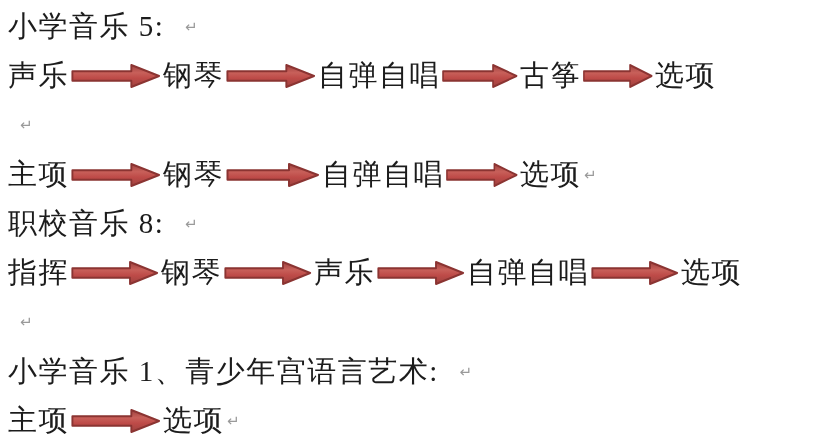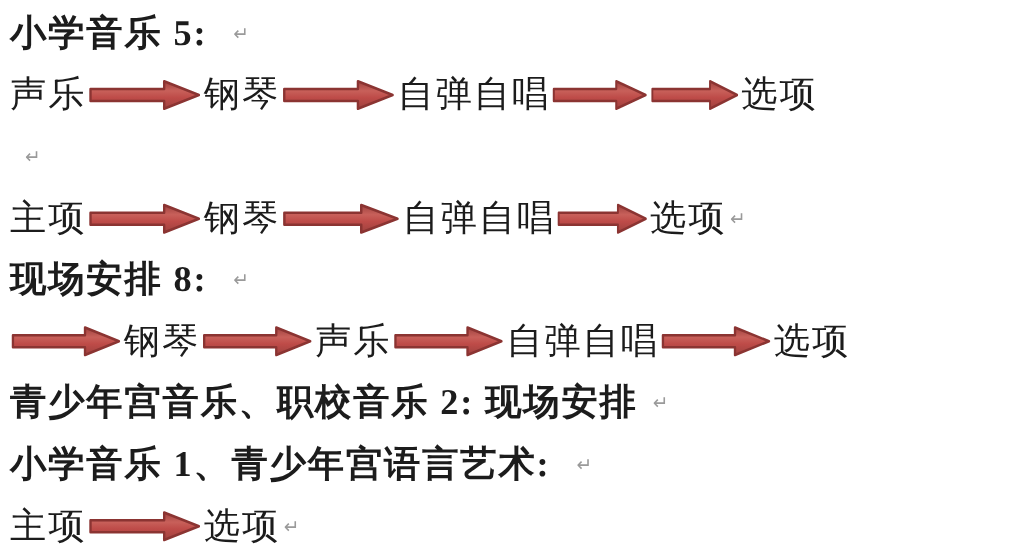--- a/index.html
+++ b/index.html
@@ -17,21 +17,20 @@
   .row {
     height: 49.3px;
     display: flex;
     align-items: center;
     white-space: pre;
   }
   .txt {
     font-size: 29px;
     letter-spacing: 1.5px;
     white-space: pre;
-    font-weight: bold;
   }
   .step { font-size: 29px; letter-spacing: 1.5px; }
   .flow { gap: 1px; }
   .arrow { display: inline-flex; align-items: center; }
   .ret {
     font-family: "DejaVu Sans", sans-serif;
     font-size: 15px;
     color: #9a9a9a;
     margin-left: 12px;
     letter-spacing: 0;
@@ -66,20 +65,21 @@
           <path d="M2.5 9.2 L64 9.2 L64 3 L93 14 L64 25 L64 18.8 L2.5 18.8 Z" fill="url(#agrad)" stroke="#8B3432" stroke-width="2" stroke-linejoin="round"></path>
         </svg></span>
     <span class="step">钢琴</span>
     <span class="arrow"><svg width="92" height="28" viewBox="0 0 96 28" preserveAspectRatio="none">
           <path d="M2.5 9.2 L64 9.2 L64 3 L93 14 L64 25 L64 18.8 L2.5 18.8 Z" fill="url(#agrad)" stroke="#8B3432" stroke-width="2" stroke-linejoin="round"></path>
         </svg></span>
     <span class="step">自弹自唱</span>
     <span class="arrow"><svg width="78" height="28" viewBox="0 0 96 28" preserveAspectRatio="none">
           <path d="M2.5 9.2 L64 9.2 L64 3 L93 14 L64 25 L64 18.8 L2.5 18.8 Z" fill="url(#agrad)" stroke="#8B3432" stroke-width="2" stroke-linejoin="round"></path>
         </svg></span>
+    <span class="step">古筝</span>
     <span class="arrow"><svg width="72" height="28" viewBox="0 0 96 28" preserveAspectRatio="none">
           <path d="M2.5 9.2 L64 9.2 L64 3 L93 14 L64 25 L64 18.8 L2.5 18.8 Z" fill="url(#agrad)" stroke="#8B3432" stroke-width="2" stroke-linejoin="round"></path>
         </svg></span>
     <span class="step">选项</span>
     
   </div>
 
   <div class="row">
     <span class="ret">↵</span>
   </div>
@@ -95,46 +95,46 @@
         </svg></span>
     <span class="step">自弹自唱</span>
     <span class="arrow"><svg width="74" height="28" viewBox="0 0 96 28" preserveAspectRatio="none">
           <path d="M2.5 9.2 L64 9.2 L64 3 L93 14 L64 25 L64 18.8 L2.5 18.8 Z" fill="url(#agrad)" stroke="#8B3432" stroke-width="2" stroke-linejoin="round"></path>
         </svg></span>
     <span class="step">选项</span>
     <span class="ret">↵</span>
   </div>
 
   <div class="row">
-    <span class="txt">现场安排 8: </span>
+    <span class="txt">职校音乐 8: </span>
     <span class="ret">↵</span>
   </div>
 
   <div class="row flow">
+    <span class="step">指挥</span>
     <span class="arrow"><svg width="90" height="28" viewBox="0 0 96 28" preserveAspectRatio="none">
           <path d="M2.5 9.2 L64 9.2 L64 3 L93 14 L64 25 L64 18.8 L2.5 18.8 Z" fill="url(#agrad)" stroke="#8B3432" stroke-width="2" stroke-linejoin="round"></path>
         </svg></span>
     <span class="step">钢琴</span>
     <span class="arrow"><svg width="90" height="28" viewBox="0 0 96 28" preserveAspectRatio="none">
           <path d="M2.5 9.2 L64 9.2 L64 3 L93 14 L64 25 L64 18.8 L2.5 18.8 Z" fill="url(#agrad)" stroke="#8B3432" stroke-width="2" stroke-linejoin="round"></path>
         </svg></span>
     <span class="step">声乐</span>
     <span class="arrow"><svg width="90" height="28" viewBox="0 0 96 28" preserveAspectRatio="none">
           <path d="M2.5 9.2 L64 9.2 L64 3 L93 14 L64 25 L64 18.8 L2.5 18.8 Z" fill="url(#agrad)" stroke="#8B3432" stroke-width="2" stroke-linejoin="round"></path>
         </svg></span>
     <span class="step">自弹自唱</span>
     <span class="arrow"><svg width="90" height="28" viewBox="0 0 96 28" preserveAspectRatio="none">
           <path d="M2.5 9.2 L64 9.2 L64 3 L93 14 L64 25 L64 18.8 L2.5 18.8 Z" fill="url(#agrad)" stroke="#8B3432" stroke-width="2" stroke-linejoin="round"></path>
         </svg></span>
     <span class="step">选项</span>
     
   </div>
 
   <div class="row">
-    <span class="txt">青少年宫音乐、职校音乐 2: 现场安排</span>
     <span class="ret">↵</span>
   </div>
 
   <div class="row">
     <span class="txt">小学音乐 1、青少年宫语言艺术: </span>
     <span class="ret">↵</span>
   </div>
 
   <div class="row flow">
     <span class="step">主项</span>

